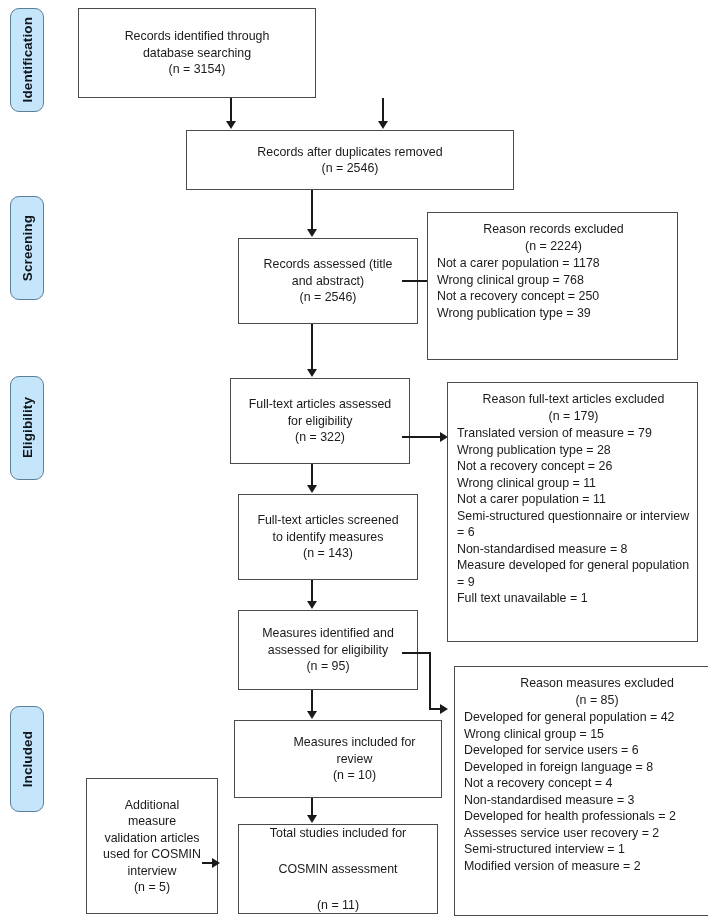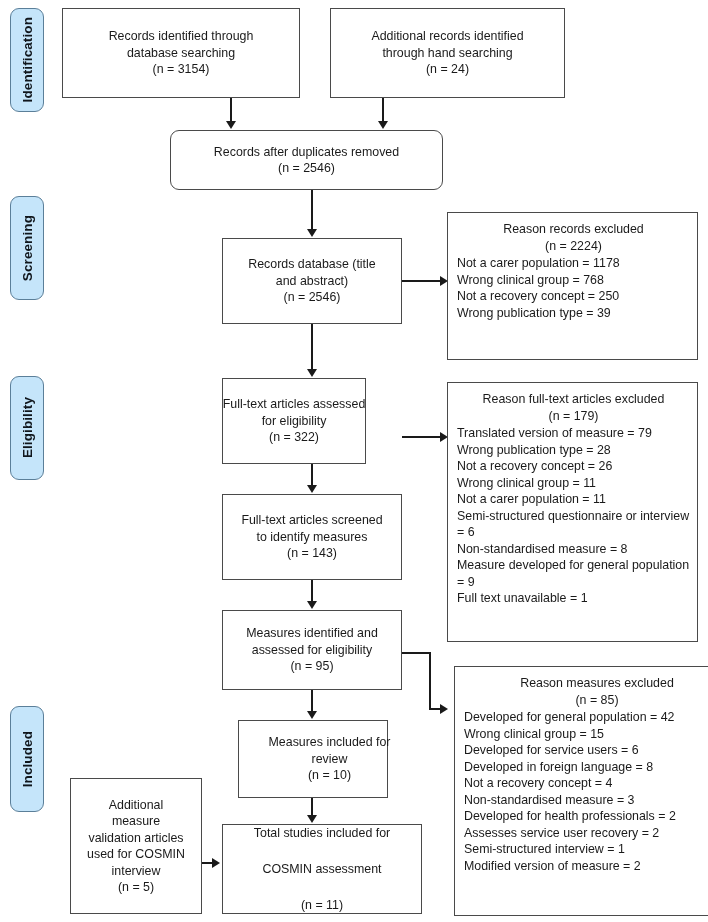--- a/index.html
+++ b/index.html
@@ -42,20 +42,21 @@
 
   
   .box {
     position: absolute;
     background: #ffffff;
     border: 1.2px solid #4a4a4a;
     box-sizing: border-box;
     display: flex;
     flex-direction: column;
     justify-content: center;
+    margin-left: 16px;
   }
   .box.center-al {
     align-items: center;
     text-align: center;
   }
   .box .line {
     font-size: 12.4px;
     line-height: 16.5px;
     white-space: nowrap;
   }
@@ -125,64 +126,59 @@
   <div class="phase-tab" style="left:10px; top:706px; width:34px; height:106px;">
     <span class="phase-label">Included</span>
   </div>
 
   <div class="box center-al" style="left:62px; top:8px; width:238px; height:90px;">
     <div class="line">Records identified through</div>
     <div class="line">database searching</div>
     <div class="line">(n = 3154)</div>
   </div>
 
-  <div class="box center-al" style="left:330px; top:8px; width:235px; height:90px;">
-    <div class="line">Additional records identified</div>
-    <div class="line">through hand searching</div>
-    <div class="line">(n = 24)</div>
-  </div>
 
   <div class="v-line" style="left:230px; top:98px; height:24px;"></div>
   <div class="arrow-down" style="left:225.8px; top:121px;"></div>
 
   <div class="v-line" style="left:382px; top:98px; height:24px;"></div>
   <div class="arrow-down" style="left:377.8px; top:121px;"></div>
 
-  <div class="box center-al" style="left:170px; top:130px; width:273px; height:60px;border-radius:9px;">
+  <div class="box center-al" style="left:170px; top:130px; width:328px; height:60px;">
     <div class="line">Records after duplicates removed</div>
     <div class="line">(n = 2546)</div>
   </div>
 
   <div class="v-line" style="left:311px; top:190px; height:40px;"></div>
   <div class="arrow-down" style="left:306.8px; top:229px;"></div>
 
   <div class="box center-al" style="left:222px; top:238px; width:180px; height:86px;">
-    <div class="line">Records database (title</div>
+    <div class="line">Records assessed (title</div>
     <div class="line">and abstract)</div>
     <div class="line">(n = 2546)</div>
   </div>
 
   <div class="h-line" style="left:402px; top:280px; width:40px;"></div>
   <div class="arrow-right" style="left:440px; top:275.8px;"></div>
 
-  <div class="reason-box" style="left:447px; top:212px; width:251px; height:148px;">
+  <div class="reason-box" style="left:427px; top:212px; width:251px; height:148px;">
     <div class="reason-head">Reason records excluded</div>
     <div class="reason-head">(n = 2224)</div>
     <div class="reason-list">
       <div class="reason-item">Not a carer population = 1178</div>
       <div class="reason-item">Wrong clinical group = 768</div>
       <div class="reason-item">Not a recovery concept = 250</div>
       <div class="reason-item">Wrong publication type = 39</div>
     </div>
   </div>
 
   <div class="v-line" style="left:311px; top:324px; height:46px;"></div>
   <div class="arrow-down" style="left:306.8px; top:369px;"></div>
 
-  <div class="box center-al" style="left:222px; top:378px; width:144px; height:86px;">
+  <div class="box center-al" style="left:214px; top:378px; width:180px; height:86px;">
     <div class="line">Full-text articles assessed</div>
     <div class="line">for eligibility</div>
     <div class="line">(n = 322)</div>
   </div>
 
   <div class="h-line" style="left:402px; top:436px; width:40px;"></div>
   <div class="arrow-right" style="left:440px; top:431.8px;"></div>
 
   <div class="reason-box" style="left:447px; top:382px; width:251px; height:260px;">
     <div class="reason-head">Reason full-text articles excluded</div>
@@ -236,21 +232,21 @@
       <div class="reason-item">Developed for health professionals = 2</div>
       <div class="reason-item">Assesses service user recovery = 2</div>
       <div class="reason-item">Semi-structured interview = 1</div>
       <div class="reason-item">Modified version of measure = 2</div>
     </div>
   </div>
 
   <div class="v-line" style="left:311px; top:690px; height:22px;"></div>
   <div class="arrow-down" style="left:306.8px; top:711px;"></div>
 
-  <div class="box center-al" style="left:238px; top:720px; width:150px; height:78px;padding-left:33px;">
+  <div class="box center-al" style="left:218px; top:720px; width:208px; height:78px;padding-left:33px;">
     <div class="line">Measures included for</div>
     <div class="line">review</div>
     <div class="line">(n = 10)</div>
   </div>
 
   <div class="v-line" style="left:311px; top:798px; height:18px;"></div>
   <div class="arrow-down" style="left:306.8px; top:815px;"></div>
 
   <div class="box center-al" style="left:70px; top:778px; width:132px; height:136px;justify-content:center;">
     <div class="line">Additional</div>

